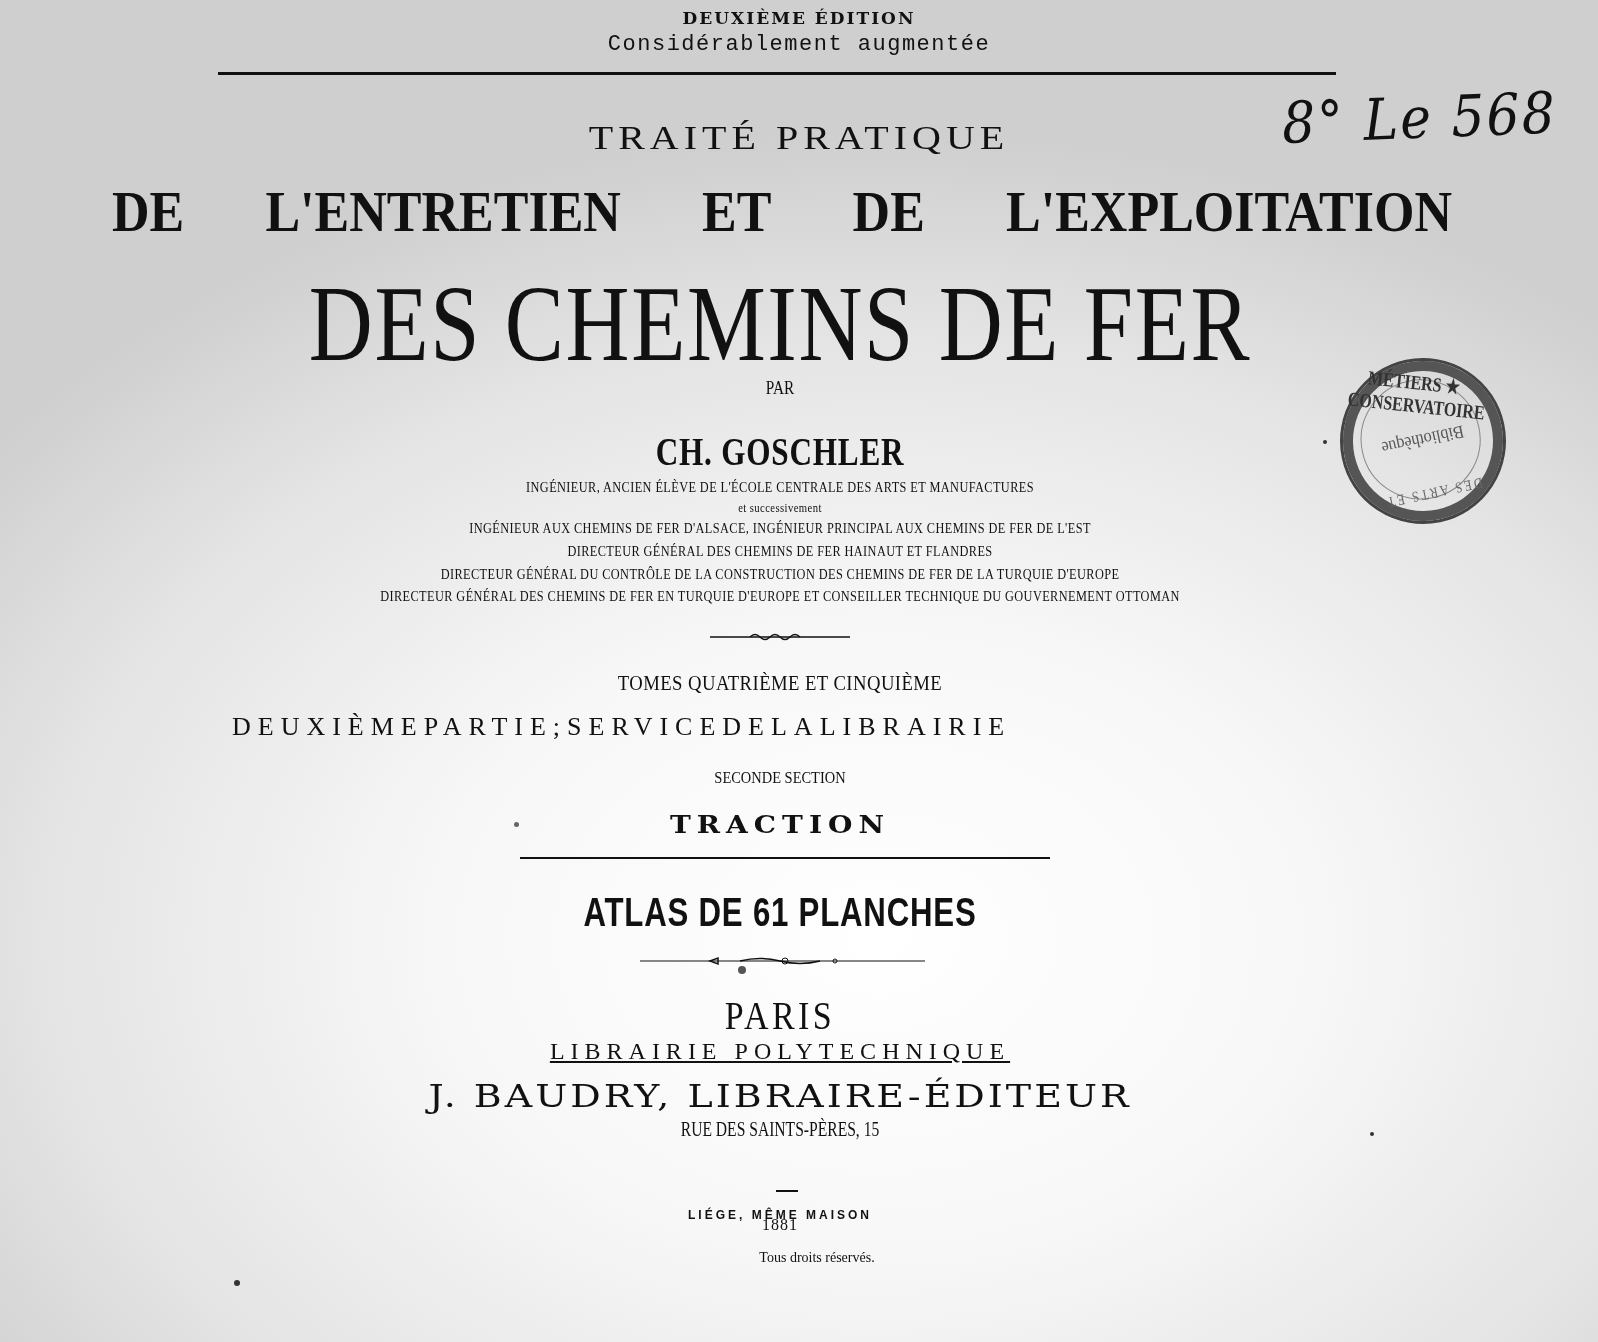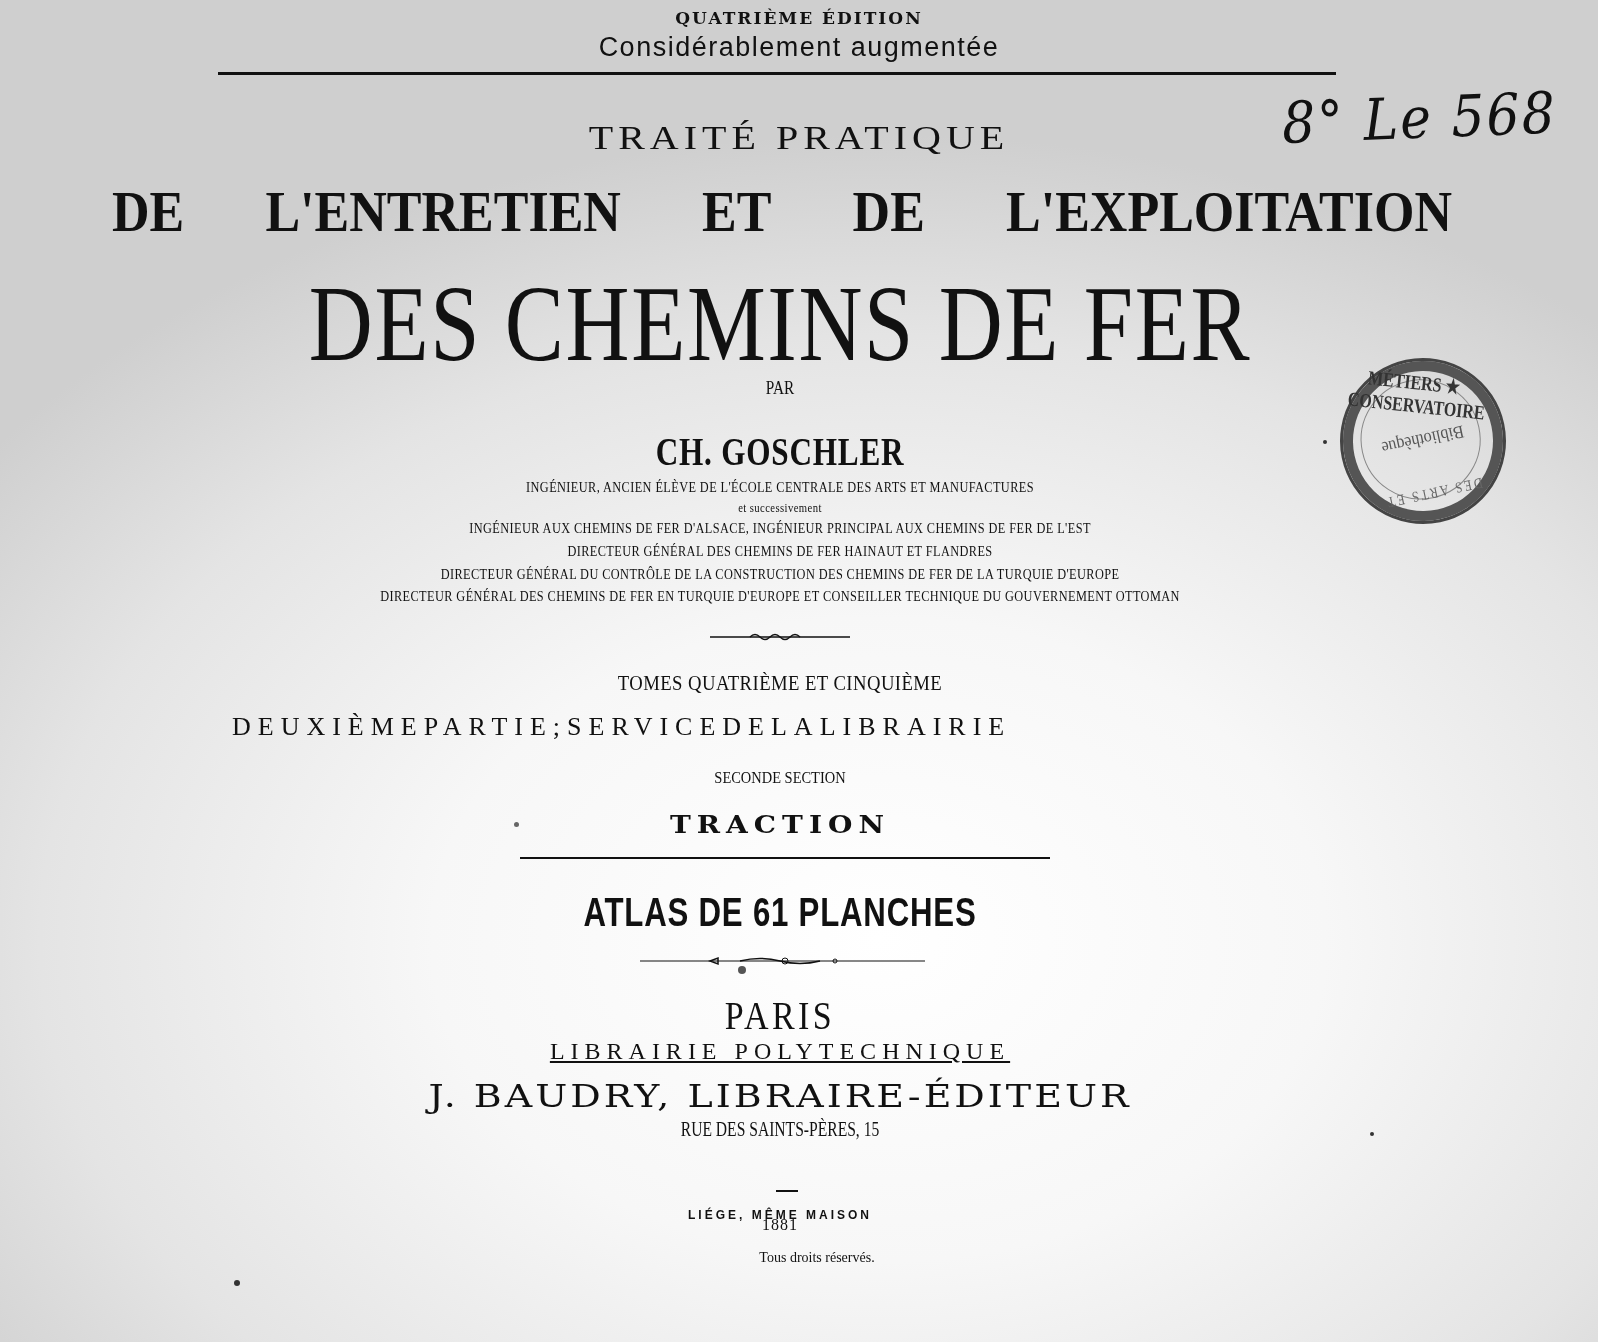--- a/index.html
+++ b/index.html
@@ -9,21 +9,21 @@
       radial-gradient(ellipse 70% 60% at 55% 70%, #ffffff 0%, #f7f7f7 40%, #e4e4e4 75%, #cfcfcf 100%),
       #e0e0e0;
     font-family: "Liberation Serif", "DejaVu Serif", serif;
     color:#111;
   }
   .abs { position:absolute; }
   .center { left:0; width:1598px; text-align:center; white-space:nowrap; }
   .rule { position:absolute; background:#111; }
 
   .edition-title { top:8px; font-family:"DejaVu Serif", serif; font-weight:bold; font-size:17px; letter-spacing:2px; }
-  .edition-sub { top:32px; font-family:Liberation Sans, sans-serif; font-size:27px; letter-spacing:1.5px; }
+  .edition-sub { top:32px; font-family:Liberation Mono, monospace; font-size:22px; letter-spacing:1.5px; }
   .traite { top:118px; font-family:"Liberation Serif", serif; font-size:40px; letter-spacing:5px; transform:scaleY(0.85); transform-origin:top center; }
   .entretien { top:180px; left:112px; width:1340px; font-family:"Liberation Serif", serif; font-weight:bold; font-size:52px; display:flex; justify-content:space-between; transform:scaleY(1.08); transform-origin:top left; }
   .chemins { top:262px; left:0; width:1560px; font-family:"Liberation Serif", serif; font-size:108px; transform:scaleX(0.82) scaleY(1.0); transform-origin:top center; letter-spacing:2px; }
   .par { top:378px; left:0; width:1560px; font-size:18px; transform:scaleX(0.85); }
   .author { top:428px; left:0; width:1560px; font-weight:bold; font-size:40px; transform:scaleX(0.78); letter-spacing:1px; }
   .qual { font-size:15px; transform:scaleX(0.82); left:0; width:1560px; letter-spacing:0.5px; }
   .tomes { top:670px; left:0; width:1560px; font-size:22px; transform:scaleX(0.85); letter-spacing:0.5px; }
   .partie { top:712px; left:232px; width:1098px; font-size:26px; display:flex; letter-spacing:7px; }
   .seconde { top:768px; left:0; width:1560px; font-size:17px; transform:scaleX(0.85); }
   .traction { top:808px; left:0; width:1560px; font-family:"DejaVu Serif", serif; font-weight:bold; font-size:28px; letter-spacing:6px; transform:scaleY(0.85); }
@@ -43,21 +43,21 @@
   .stamp-top { position:absolute; top:8px; left:0; width:160px; text-align:center; font-family:"Liberation Serif", serif; font-weight:bold; font-size:20px; color:#333; transform:rotate(18deg) scaleX(0.8); }
   .stamp-mid { position:absolute; top:68px; left:0; width:160px; text-align:center; font-size:18px; color:#555; transform:rotate(180deg) scaleX(0.9); }
   .stamp-bot { position:absolute; top:124px; left:0; width:160px; text-align:center; font-size:15px; color:#666; transform:rotate(180deg) scaleX(0.8); letter-spacing:3px; }
 
   .ornament { position:absolute; height:10px; }
   .spec { position:absolute; width:6px; height:6px; border-radius:50%; background:#333; }
 </style>
 </head>
 <body>
 
-<div class="abs center edition-title">QUATRIÈME ÉDITION</div>
+<div class="abs center edition-title">DEUXIÈME ÉDITION</div>
 <div class="abs center edition-sub">Considérablement augmentée</div>
 <div class="rule" style="top:72px;left:218px;width:1118px;height:3px;"></div>
 
 <div class="abs shelfmark">8° Le 568</div>
 
 <div class="abs center traite">TRAITÉ PRATIQUE</div>
 <div class="abs entretien">
   <span>DE</span>
   <span>L'ENTRETIEN</span>
   <span>ET</span>

